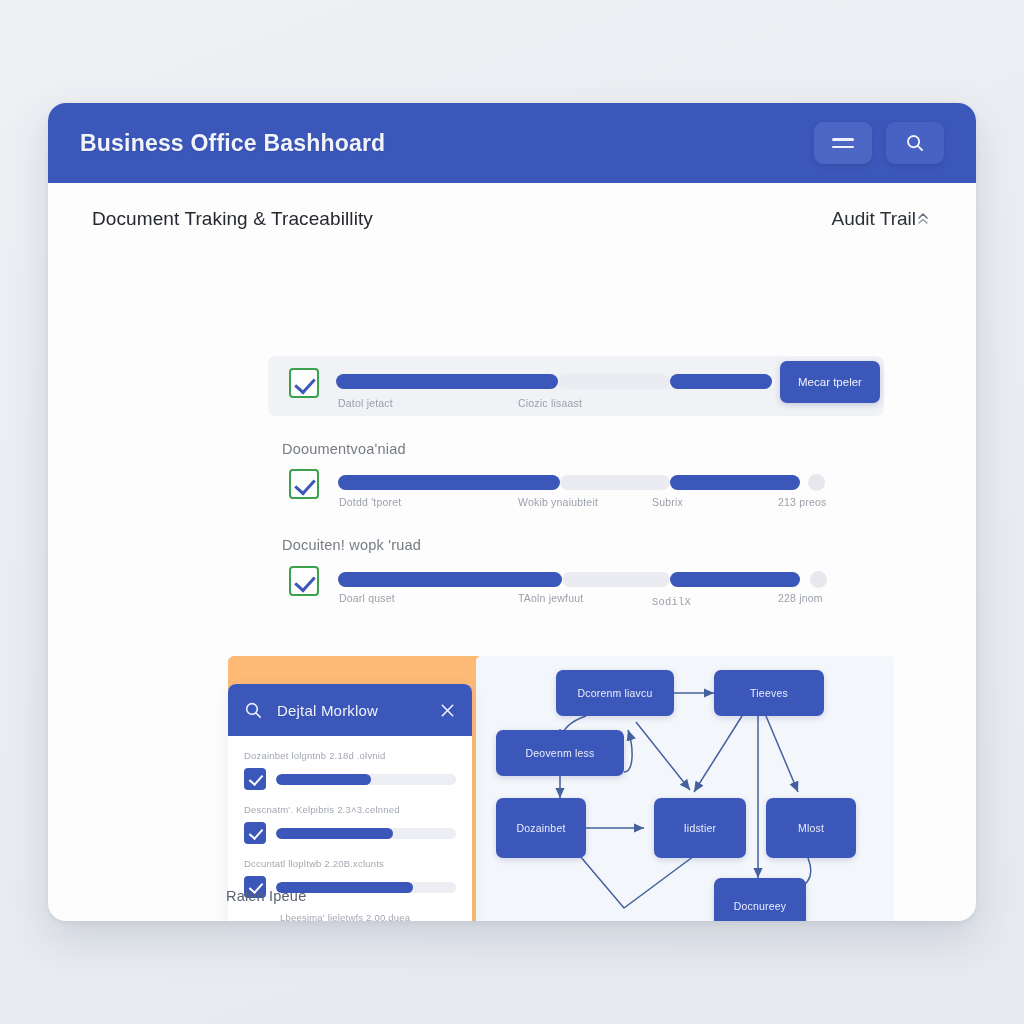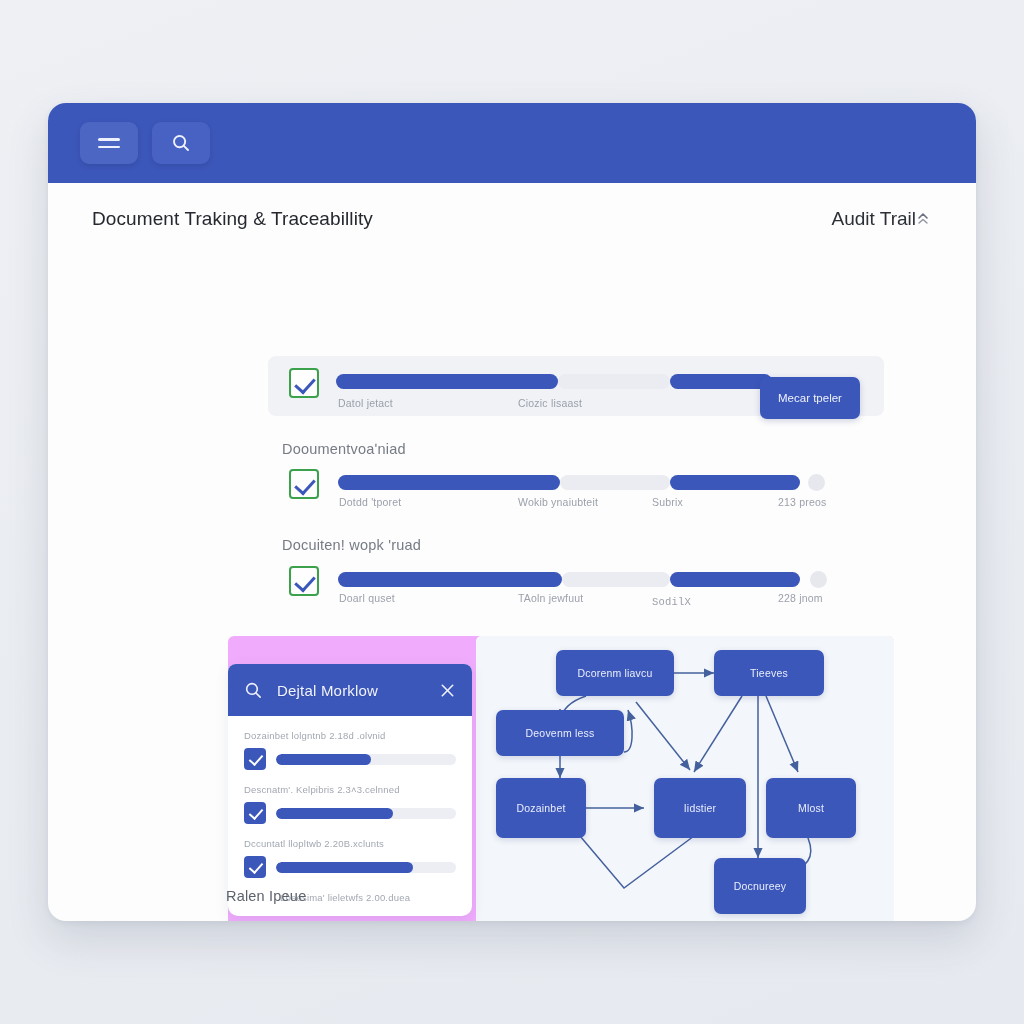--- a/index.html
+++ b/index.html
@@ -143,23 +143,23 @@
     color: #eef1fb;
     font-size: 11.5px;
     display: flex; align-items: center; justify-content: center;
     box-shadow: 0 2px 6px rgba(40,55,120,.22);
     white-space: nowrap;
   }
 
   
   .lower-panel {
     position: absolute;
-    left: 180px; top: 533px;
+    left: 180px; top: 553px;
     width: 666px; height: 305px;
-    background: #f0abfc;
+    background: #fdba74;
     border-radius: 6px;
   }
   .diagram-bg {
     position: absolute;
     left: 248px; top: 0;
     width: 418px; height: 305px;
     background: #f3f6fa;
     border-radius: 5px;
   }
 
@@ -231,20 +231,21 @@
   }
 </style>
 </head>
 <body>
 
 <div id="page">
 
   <div class="window">
 
     <div class="titlebar">
+      <div class="app-title">Business Office Bashhoard</div>
       <div class="title-actions">
         <div class="hdr-btn">
           <span class="hamburger">
               <i></i>
               <i></i>
             </span>
         </div>
         <div class="hdr-btn search">
           <svg width="20" height="20" viewBox="0 0 20 20">
             <circle cx="8.6" cy="8.6" r="5.6" fill="none" stroke="#eef1fb" stroke-width="1.9"></circle>
@@ -273,21 +274,21 @@
       <div class="bar" style="width:100%"></div>
     </div>
     <div class="row-block" style="left:510px; top:271px; width:112px;">
       <div class="bar-track" style="width:100%"></div>
     </div>
     <div class="row-block" style="left:622px; top:271px; width:102px;">
       <div class="bar" style="width:100%"></div>
     </div>
     <div class="row-block mini-label" style="left:290px; top:294px;">Datol  jetact</div>
     <div class="row-block mini-label" style="left:470px; top:294px;">Ciozic lisaast</div>
-    <div class="row-block pill-btn" style="left:712px; top:258px;margin-top:16px;">Mecar tpeler</div>
+    <div class="row-block pill-btn" style="left:732px; top:258px;">Mecar tpeler</div>
 
     <div class="row-block row-heading" style="left:234px; top:338px;">Dooumentvoaʹniad</div>
     <div class="row-block" style="left:241px; top:366px;">
       <div class="chk-green"></div>
     </div>
     <div class="row-block" style="left:290px; top:372px; width:222px;">
       <div class="bar" style="width:100%"></div>
     </div>
     <div class="row-block" style="left:512px; top:372px; width:110px;">
       <div class="bar-track" style="width:100%"></div>

